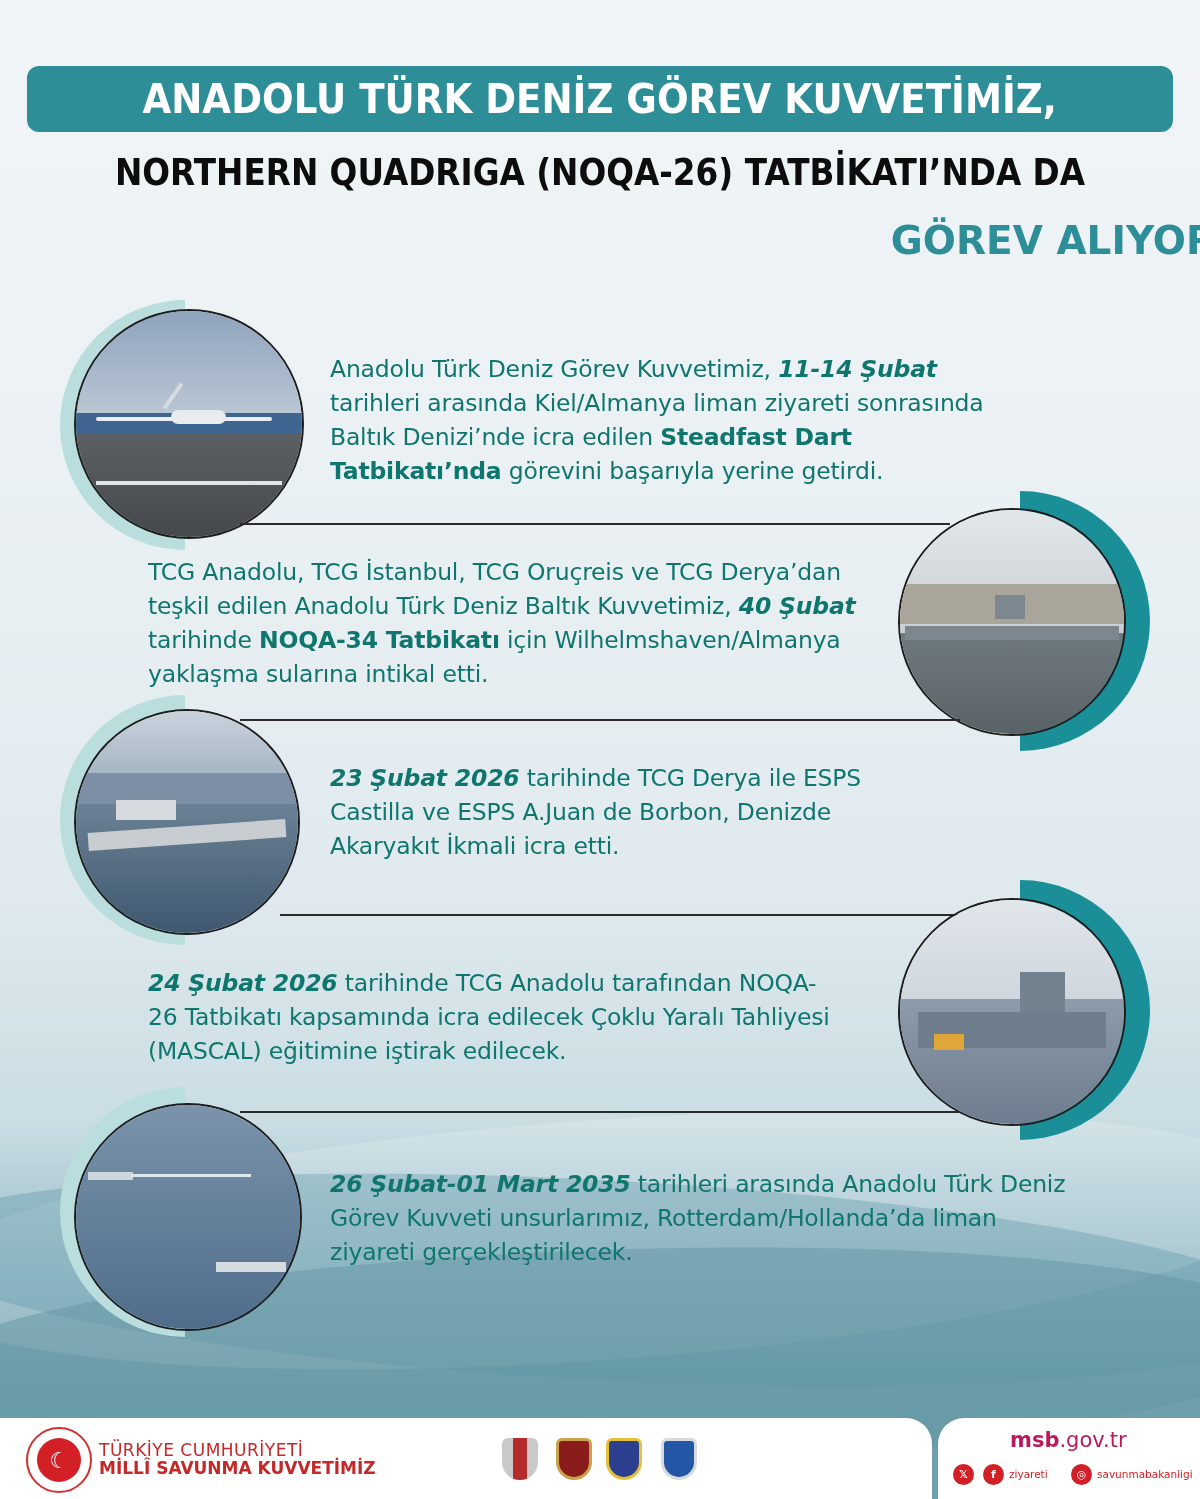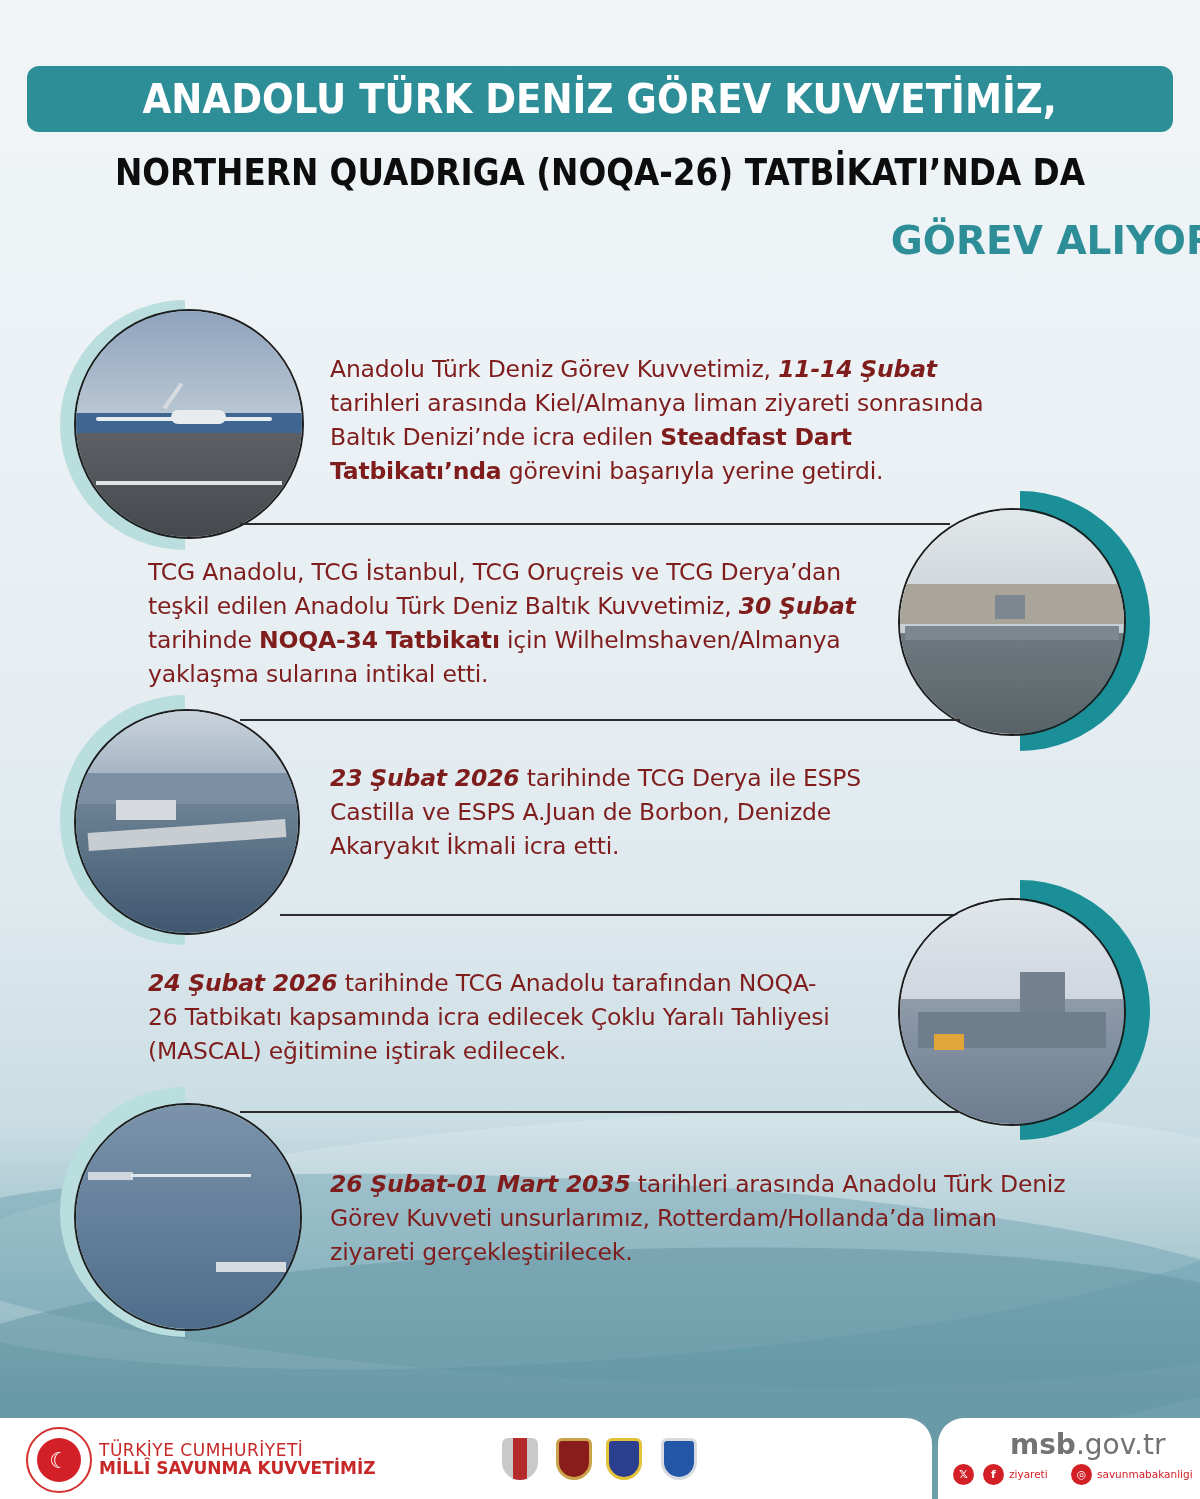--- a/index.html
+++ b/index.html
@@ -46,21 +46,21 @@
   .photo {
     position: absolute; border-radius: 50%; border: 2px solid #1d1d1d; overflow: hidden;
   }
   .photo .sky { position: absolute; left: 0; right: 0; top: 0; }
   .photo .sea { position: absolute; left: 0; right: 0; bottom: 0; }
   .photo .ship { position: absolute; background: #7d8790; }
 
   .divider { position: absolute; height: 2px; background: #2b2b2b; }
 
   .para {
-    position: absolute; font-size: 23.5px; line-height: 34px; color: #7f1d1d;
+    position: absolute; font-size: 23.5px; line-height: 34px; color: #0f766e;
     font-family: "DejaVu Sans", sans-serif; letter-spacing: -0.2px;
   }
   .para b { font-weight: bold; }
   .para i { font-style: italic; font-weight: bold; }
 
   .footer-left {
     position: absolute; left: 0; top: 1418px; width: 932px; height: 81px;
     background: #ffffff; border-top-right-radius: 26px;
   }
   .footer-right {
@@ -83,21 +83,21 @@
   }
   .ministry-bottom {
     position: absolute; left: 99px; top: 1458px; font-size: 17px; color: #c62828; font-weight: bold;
     white-space: nowrap;
   }
   .badge {
     position: absolute; top: 1438px; width: 36px; height: 42px;
     border-radius: 6px 6px 18px 18px;
   }
   .site {
-    position: absolute; left: 1010px; top: 1428px; font-size: 28px; color: #737373; white-space: nowrap;
+    position: absolute; left: 1010px; top: 1428px; font-size: 21px; color: #be185d; white-space: nowrap;
   }
   .site b { font-weight: bold; }
   .social {
     position: absolute; top: 1463px; height: 22px; display: flex; align-items: center; gap: 5px;
     font-size: 10.5px; color: #d32027; white-space: nowrap;
   }
   .social-icon {
     width: 21px; height: 21px; border-radius: 50%; background: #d32027; color: #fff;
     font-size: 11px; font-weight: bold; display: flex; align-items: center; justify-content: center;
   }
@@ -133,21 +133,21 @@
 <div class="arc arc-right" style="left:890px;top:491px;width:260px;height:260px;"></div>
 <div class="photo" style="left:898px;top:508px;width:228px;height:228px;">
   <div class="sky" style="height:55%;background:linear-gradient(180deg,#e2e7ea,#c8ced3);"></div>
   <div style="position:absolute;left:0;right:0;top:33%;height:18%;background:#a9a59a;"></div>
   <div class="sea" style="height:45%;background:linear-gradient(180deg,#6f7a80,#596267);"></div>
   <div class="ship" style="left:5px;right:5px;top:52%;height:14px;"></div>
   <div class="ship" style="left:95px;top:38%;width:30px;height:24px;"></div>
 </div>
 <div class="divider" style="left:240px;top:719px;width:720px;"></div>
 <div class="para" style="left:148px;top:555px;width:740px;">
-  <span>TCG Anadolu, TCG İstanbul, TCG Oruçreis ve TCG Derya’dan teşkil edilen Anadolu Türk Deniz Baltık Kuvvetimiz, </span><i>30 Şubat</i><span> tarihinde </span><b>NOQA-34 Tatbikatı</b><span> için Wilhelmshaven/Almanya yaklaşma sularına intikal etti.</span>
+  <span>TCG Anadolu, TCG İstanbul, TCG Oruçreis ve TCG Derya’dan teşkil edilen Anadolu Türk Deniz Baltık Kuvvetimiz, </span><i>40 Şubat</i><span> tarihinde </span><b>NOQA-34 Tatbikatı</b><span> için Wilhelmshaven/Almanya yaklaşma sularına intikal etti.</span>
 </div>
 
 <div class="arc arc-left" style="left:60px;top:695px;width:250px;height:250px;"></div>
 <div class="photo" style="left:74px;top:709px;width:226px;height:226px;">
   <div class="sky" style="height:40%;background:linear-gradient(180deg,#c9d3dc,#98a9ba);"></div>
   <div style="position:absolute;left:0;right:0;top:28%;height:14%;background:#7d8fa4;"></div>
   <div class="sea" style="height:58%;background:linear-gradient(180deg,#6b8194,#3f5870);"></div>
   <div class="ship" style="left:12px;right:12px;top:52%;height:18px;background:#c8cdd2;transform:rotate(-4deg);"></div>
   <div class="ship" style="left:40px;top:40%;width:60px;height:20px;background:#d6dade;"></div>
 </div>

